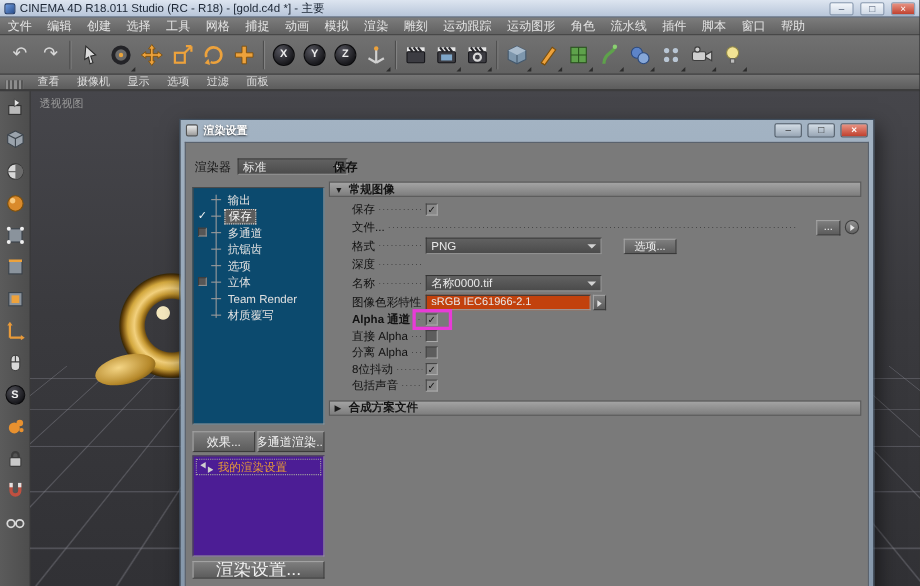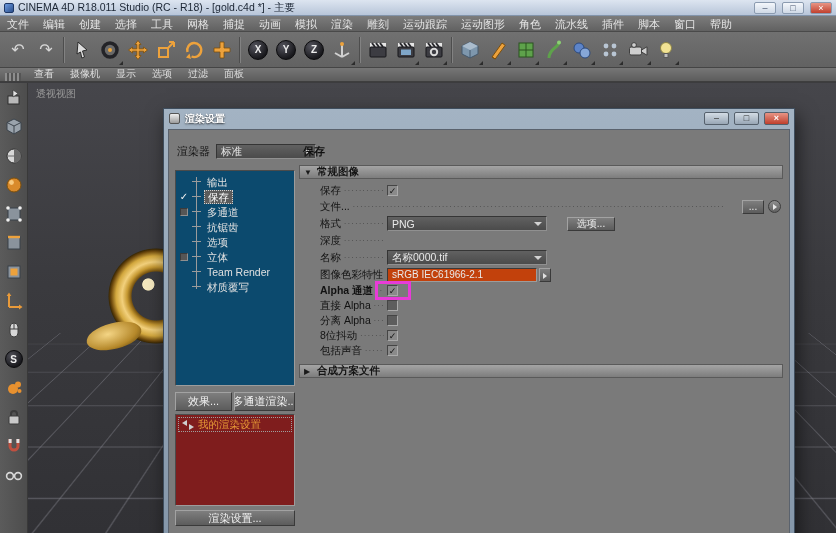--- a/index.html
+++ b/index.html
@@ -88,23 +88,23 @@
 .gut{width:16px;text-align:center;font-size:10px;color:#f4f4f4;line-height:15px;flex-shrink:0}
 .navcb{display:inline-block;width:8px;height:8px;background:#565656;border:1px solid;border-color:#3b3b3b #8f8f8f #8f8f8f #3b3b3b;vertical-align:middle}
 .tree{width:9px;height:1px;background:#9b9b9b;margin-right:3px;flex-shrink:0}
 .nav-lbl{padding:0 3px;line-height:12px;white-space:nowrap}
 .nav-lbl.sel{border:1px dotted #d2d2d2;background:#5c5c5c;color:#fff}
 
 .sbtn{position:absolute;height:19px;display:flex;align-items:center;justify-content:center;font-size:11px;color:#f0f0f0;
   background:linear-gradient(#7e7e7e,#5c5c5c);border:1px solid;border-color:#a2a2a2 #3a3a3a #3a3a3a #a2a2a2;white-space:nowrap;overflow:hidden}
 #effects{left:6px;top:262px;width:57px}
 #multipass{left:65px;top:262px;width:61px}
-#render-settings-btn{left:6px;top:380px;width:120px;height:16px;font-size:11px}
-
-.presets{position:absolute;left:6px;top:284px;width:120px;height:92px;background:#7f1d1d;padding:2px;
+#render-settings-btn{left:6px;top:380px;width:120px;height:16px;font-size:16px}
+
+.presets{position:absolute;left:6px;top:284px;width:120px;height:92px;background:#4c1d95;padding:2px;
   border:1px solid;border-color:#4b4b4b #9c9c9c #9c9c9c #4b4b4b}
 .preset-row{height:15px;display:flex;align-items:center;gap:4px;padding:0 3px;border:1px dotted #9f9f9f}
 .preset-label{font-size:10.5px;color:#e79a36;white-space:nowrap}
 
 .rpanel{position:absolute;left:130px;top:14px;right:6px;bottom:0}
 .rtitle{font-size:11px;font-weight:bold;color:#101010;margin-left:4px}
 .secbar{height:14px;margin-top:6px;display:flex;align-items:center;gap:4px;padding:0 4px;
   background:linear-gradient(#a4a4a4,#7d7d7d);border:1px solid #5a5a5a;font-size:10.5px;font-weight:bold;color:#141414}
 .sec-arrow{font-size:8px;color:#1a1a1a;width:9px}
 .rows{margin-top:4px}

